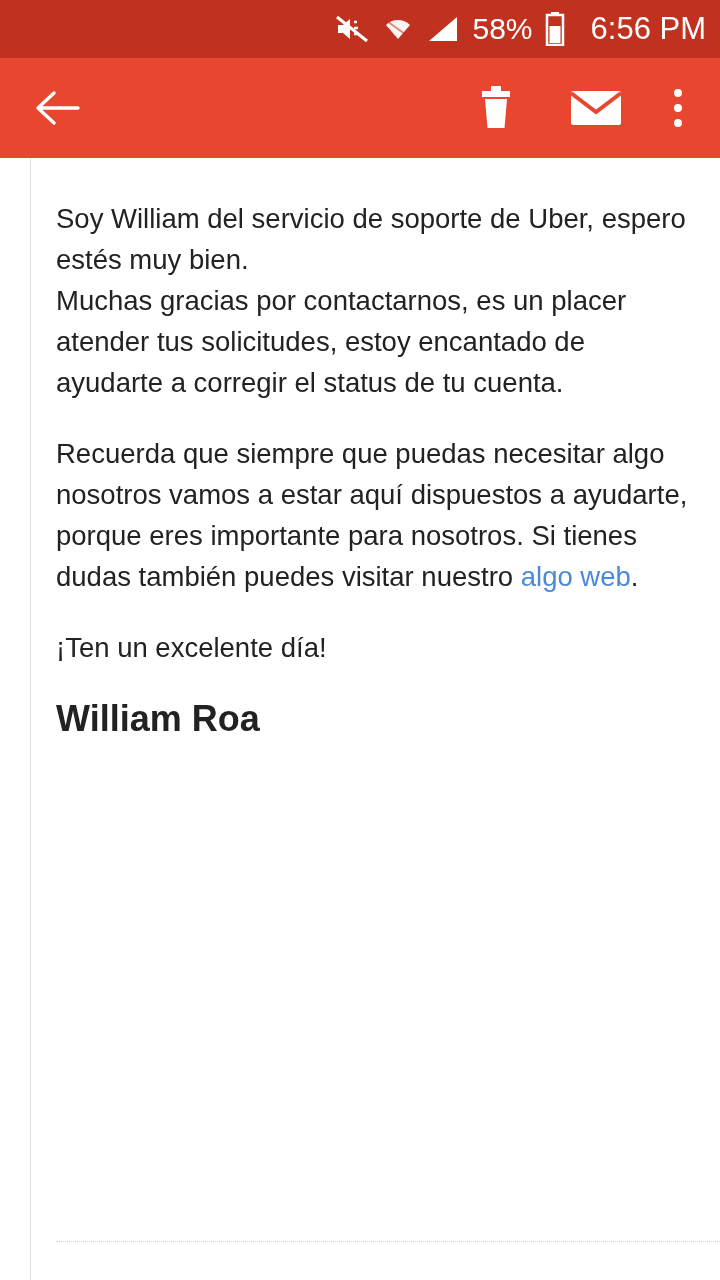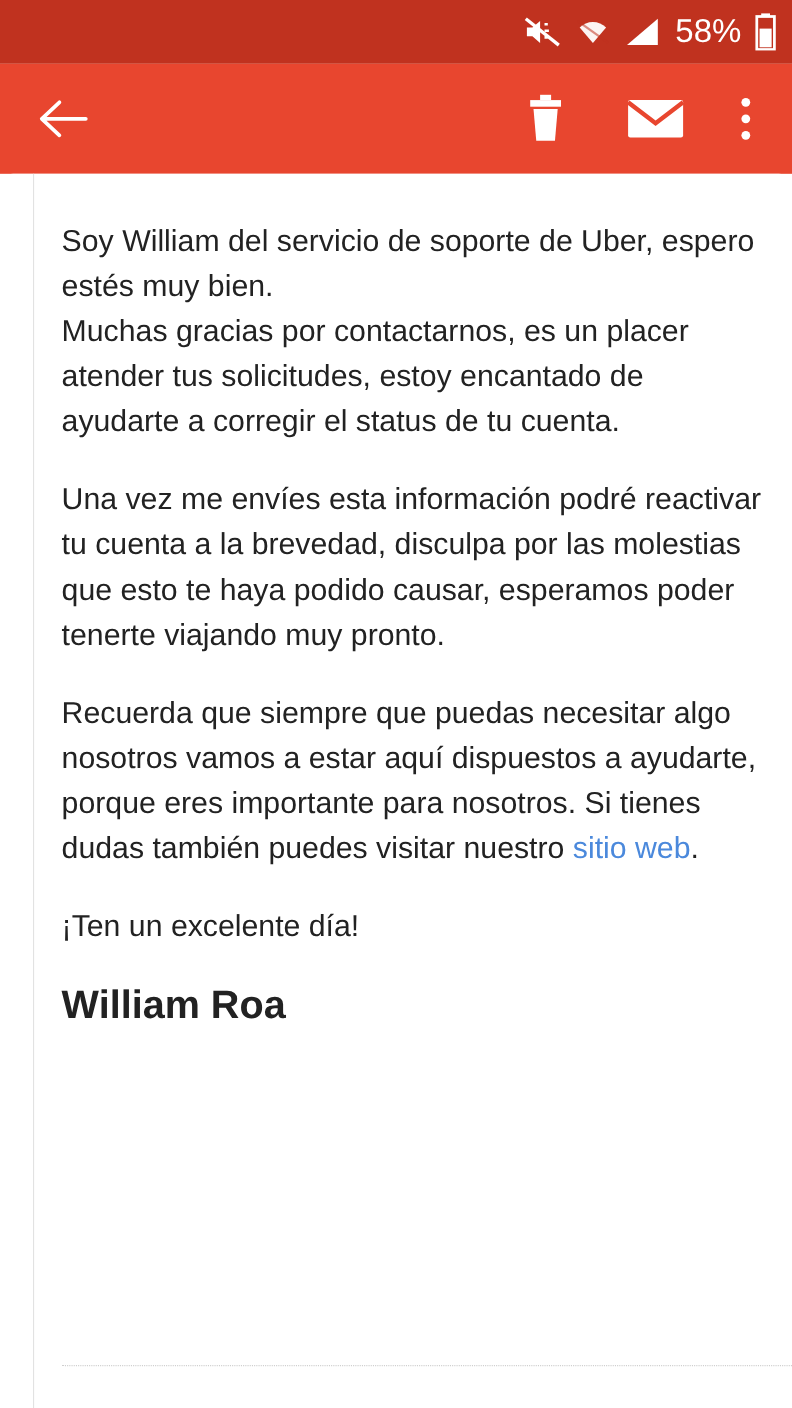--- a/index.html
+++ b/index.html
@@ -157,20 +157,21 @@
       <span class="status-battery-text">58%</span>
 
       <span>
         <svg class="icon-svg" width="20" height="34" viewBox="0 0 20 34">
           <rect x="6" y="0" width="8" height="3" fill="#ffffff"></rect>
           <rect x="2" y="3" width="16" height="30" fill="none" stroke="#ffffff" stroke-width="2.5"></rect>
           <rect x="4.5" y="14" width="11" height="17" fill="#ffffff"></rect>
         </svg>
       </span>
 
+      <span class="status-time">6:56 PM</span>
     </div>
   </div>
 
   <div class="action-bar">
     <div class="action-btn back">
       <span>
         <svg class="icon-svg" width="46" height="40" viewBox="0 0 46 40">
           <path d="M3 20 H43 M3 20 L19 5 M3 20 L19 35" stroke="#ffffff" stroke-width="3.4" fill="none" stroke-linecap="round" stroke-linejoin="round"></path>
         </svg>
       </span>
@@ -207,23 +208,22 @@
   </div>
 
   <div class="content-area">
     <div class="left-rule"></div>
 
     <div class="message">
       <p>
         <span style="white-space: pre-line;">Soy William del servicio de soporte de Uber, espero estés muy bien.
 Muchas gracias por contactarnos, es un placer atender tus solicitudes, estoy encantado de ayudarte a corregir el status de tu cuenta.</span>
       </p>
-      <p>Una vez me envíes esta información podré reactivar tu cuenta a la brevedad, disculpa por las molestias que esto te haya podido causar, esperamos poder tenerte viajando muy pronto.</p>
       <p>
-        <span>Recuerda que siempre que puedas necesitar algo nosotros vamos a estar aquí dispuestos a ayudarte, porque eres importante para nosotros. Si tienes dudas también puedes visitar nuestro </span><a class="link" href="#">sitio web</a><span>.</span>
+        <span>Recuerda que siempre que puedas necesitar algo nosotros vamos a estar aquí dispuestos a ayudarte, porque eres importante para nosotros. Si tienes dudas también puedes visitar nuestro </span><a class="link" href="#">algo web</a><span>.</span>
       </p>
       <p>¡Ten un excelente día!</p>
       <p class="signature-name">William Roa</p>
     </div>
 
     <div class="divider"></div>
   </div>
 
 </div>
 

